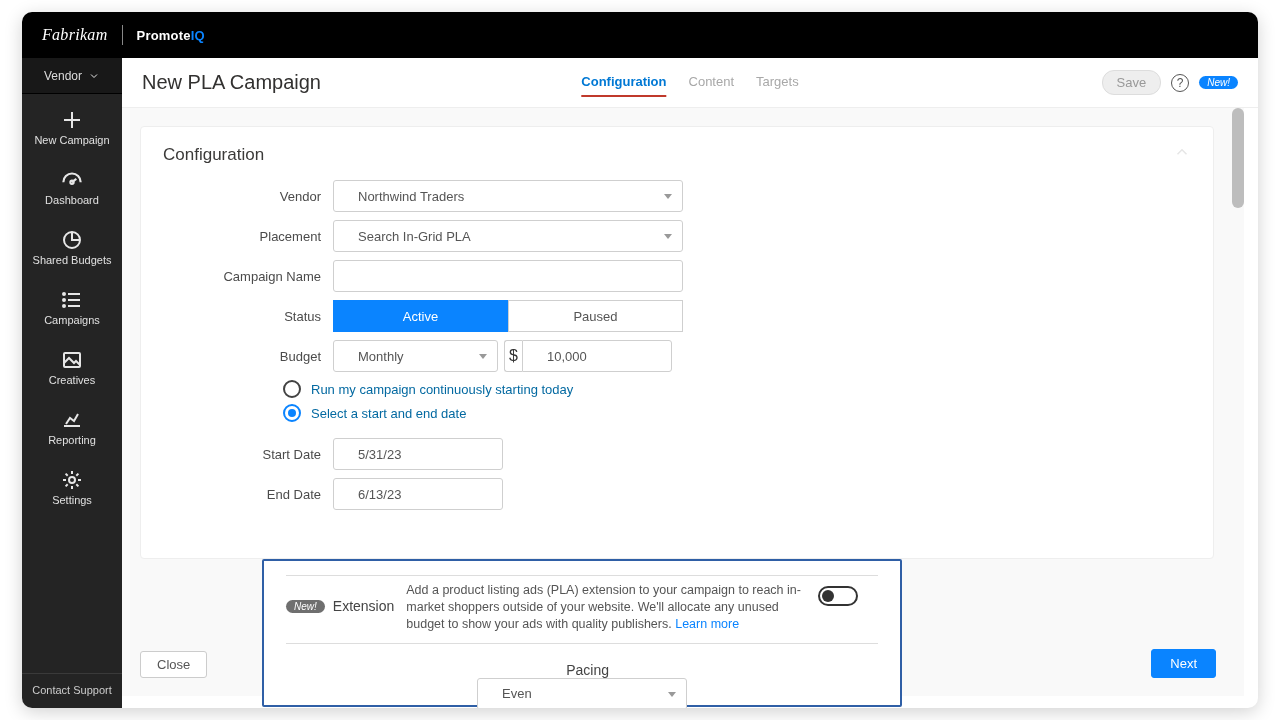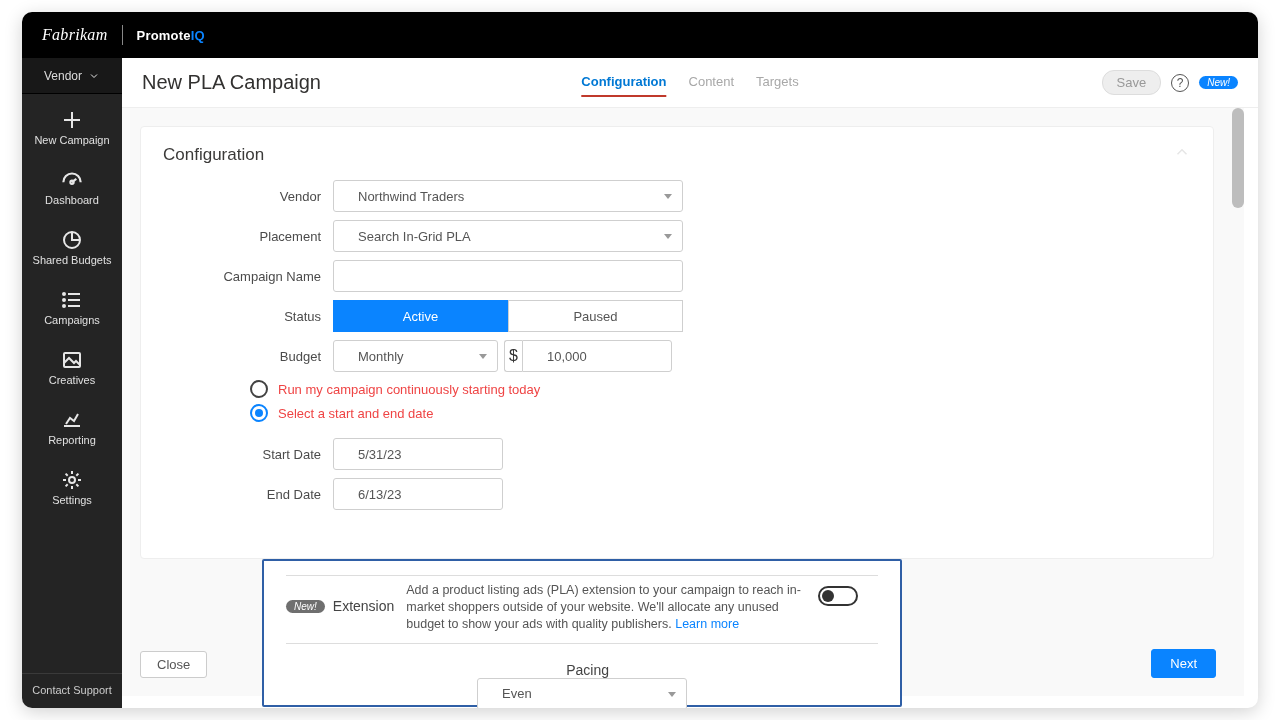--- a/index.html
+++ b/index.html
@@ -63,21 +63,21 @@
     content:""; position:absolute; right:10px; top:13px; width:0;height:0;
     border-left:4px solid transparent;border-right:4px solid transparent;border-top:5px solid #999;
   }
   .w350{width:350px} .w170{width:170px} .w165{width:165px}
   .seg { display:flex; }
   .seg button { height:32px; width:175px; border:1px solid #cfcfcf; background:#fff; color:#555; font-size:13px; cursor:pointer;}
   .seg button.active{ background:#0a84ff; border-color:#0a84ff; color:#fff;}
   .dollar { display:flex;}
   .dollar .sym{ width:18px; text-align:center; border:1px solid #cfcfcf; border-right:none; height:32px; line-height:30px; border-radius:3px 0 0 3px;}
   .dollar .val{ border-radius:0 3px 3px 0; width:150px;}
-  .radio-row { display:flex; align-items:center; margin:6px 0 2px 87px; font-size:13px; color:#ef4444;}
+  .radio-row { display:flex; align-items:center; margin:6px 0 2px 120px; font-size:13px; color:#0369a1;}
   .radio {
     width:18px;height:18px;border:2px solid #424242;border-radius:50%;margin-right:10px;display:flex;align-items:center;justify-content:center;
   }
   .radio.checked { border-color:#0a84ff;}
   .radio.checked::after { content:""; width:8px;height:8px;background:#0a84ff;border-radius:50%;}
   .ext-box {
     position:absolute; left:240px; top:547px; width:640px; height:148px;
     border:2px solid #2f5fa6; background:#fff; z-index:5;
     padding:14px 22px; border-radius:2px;
   }

